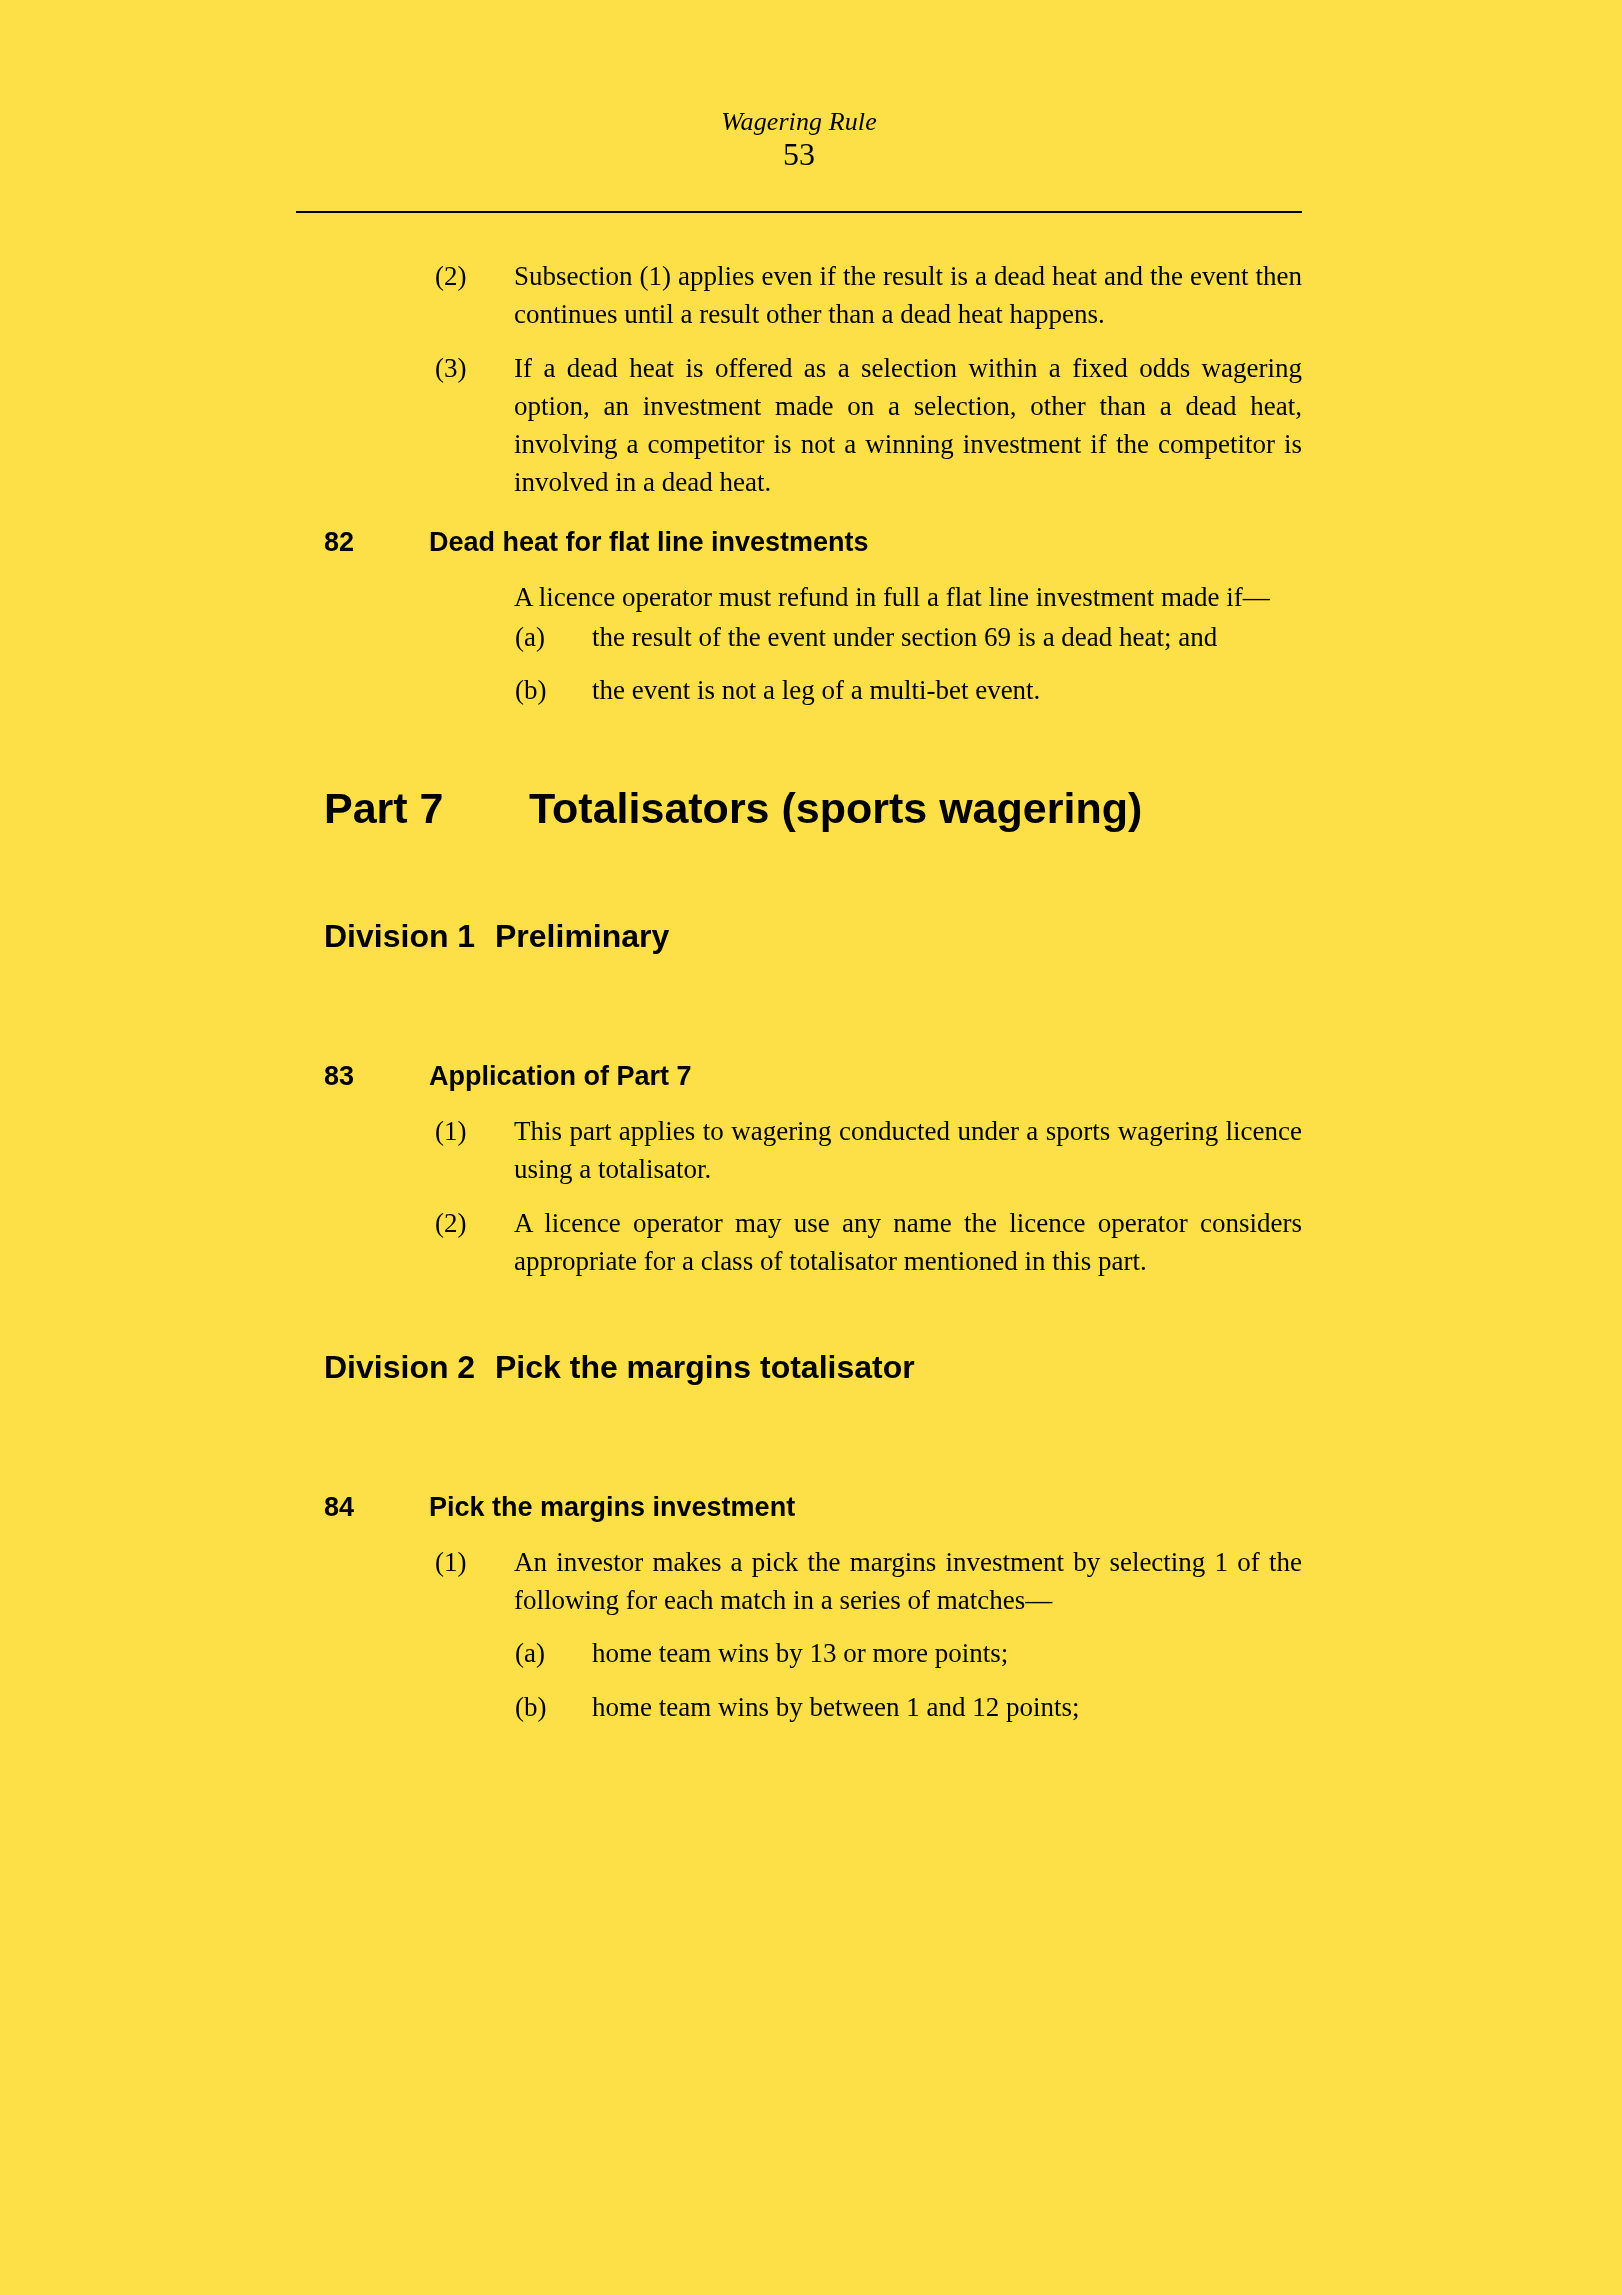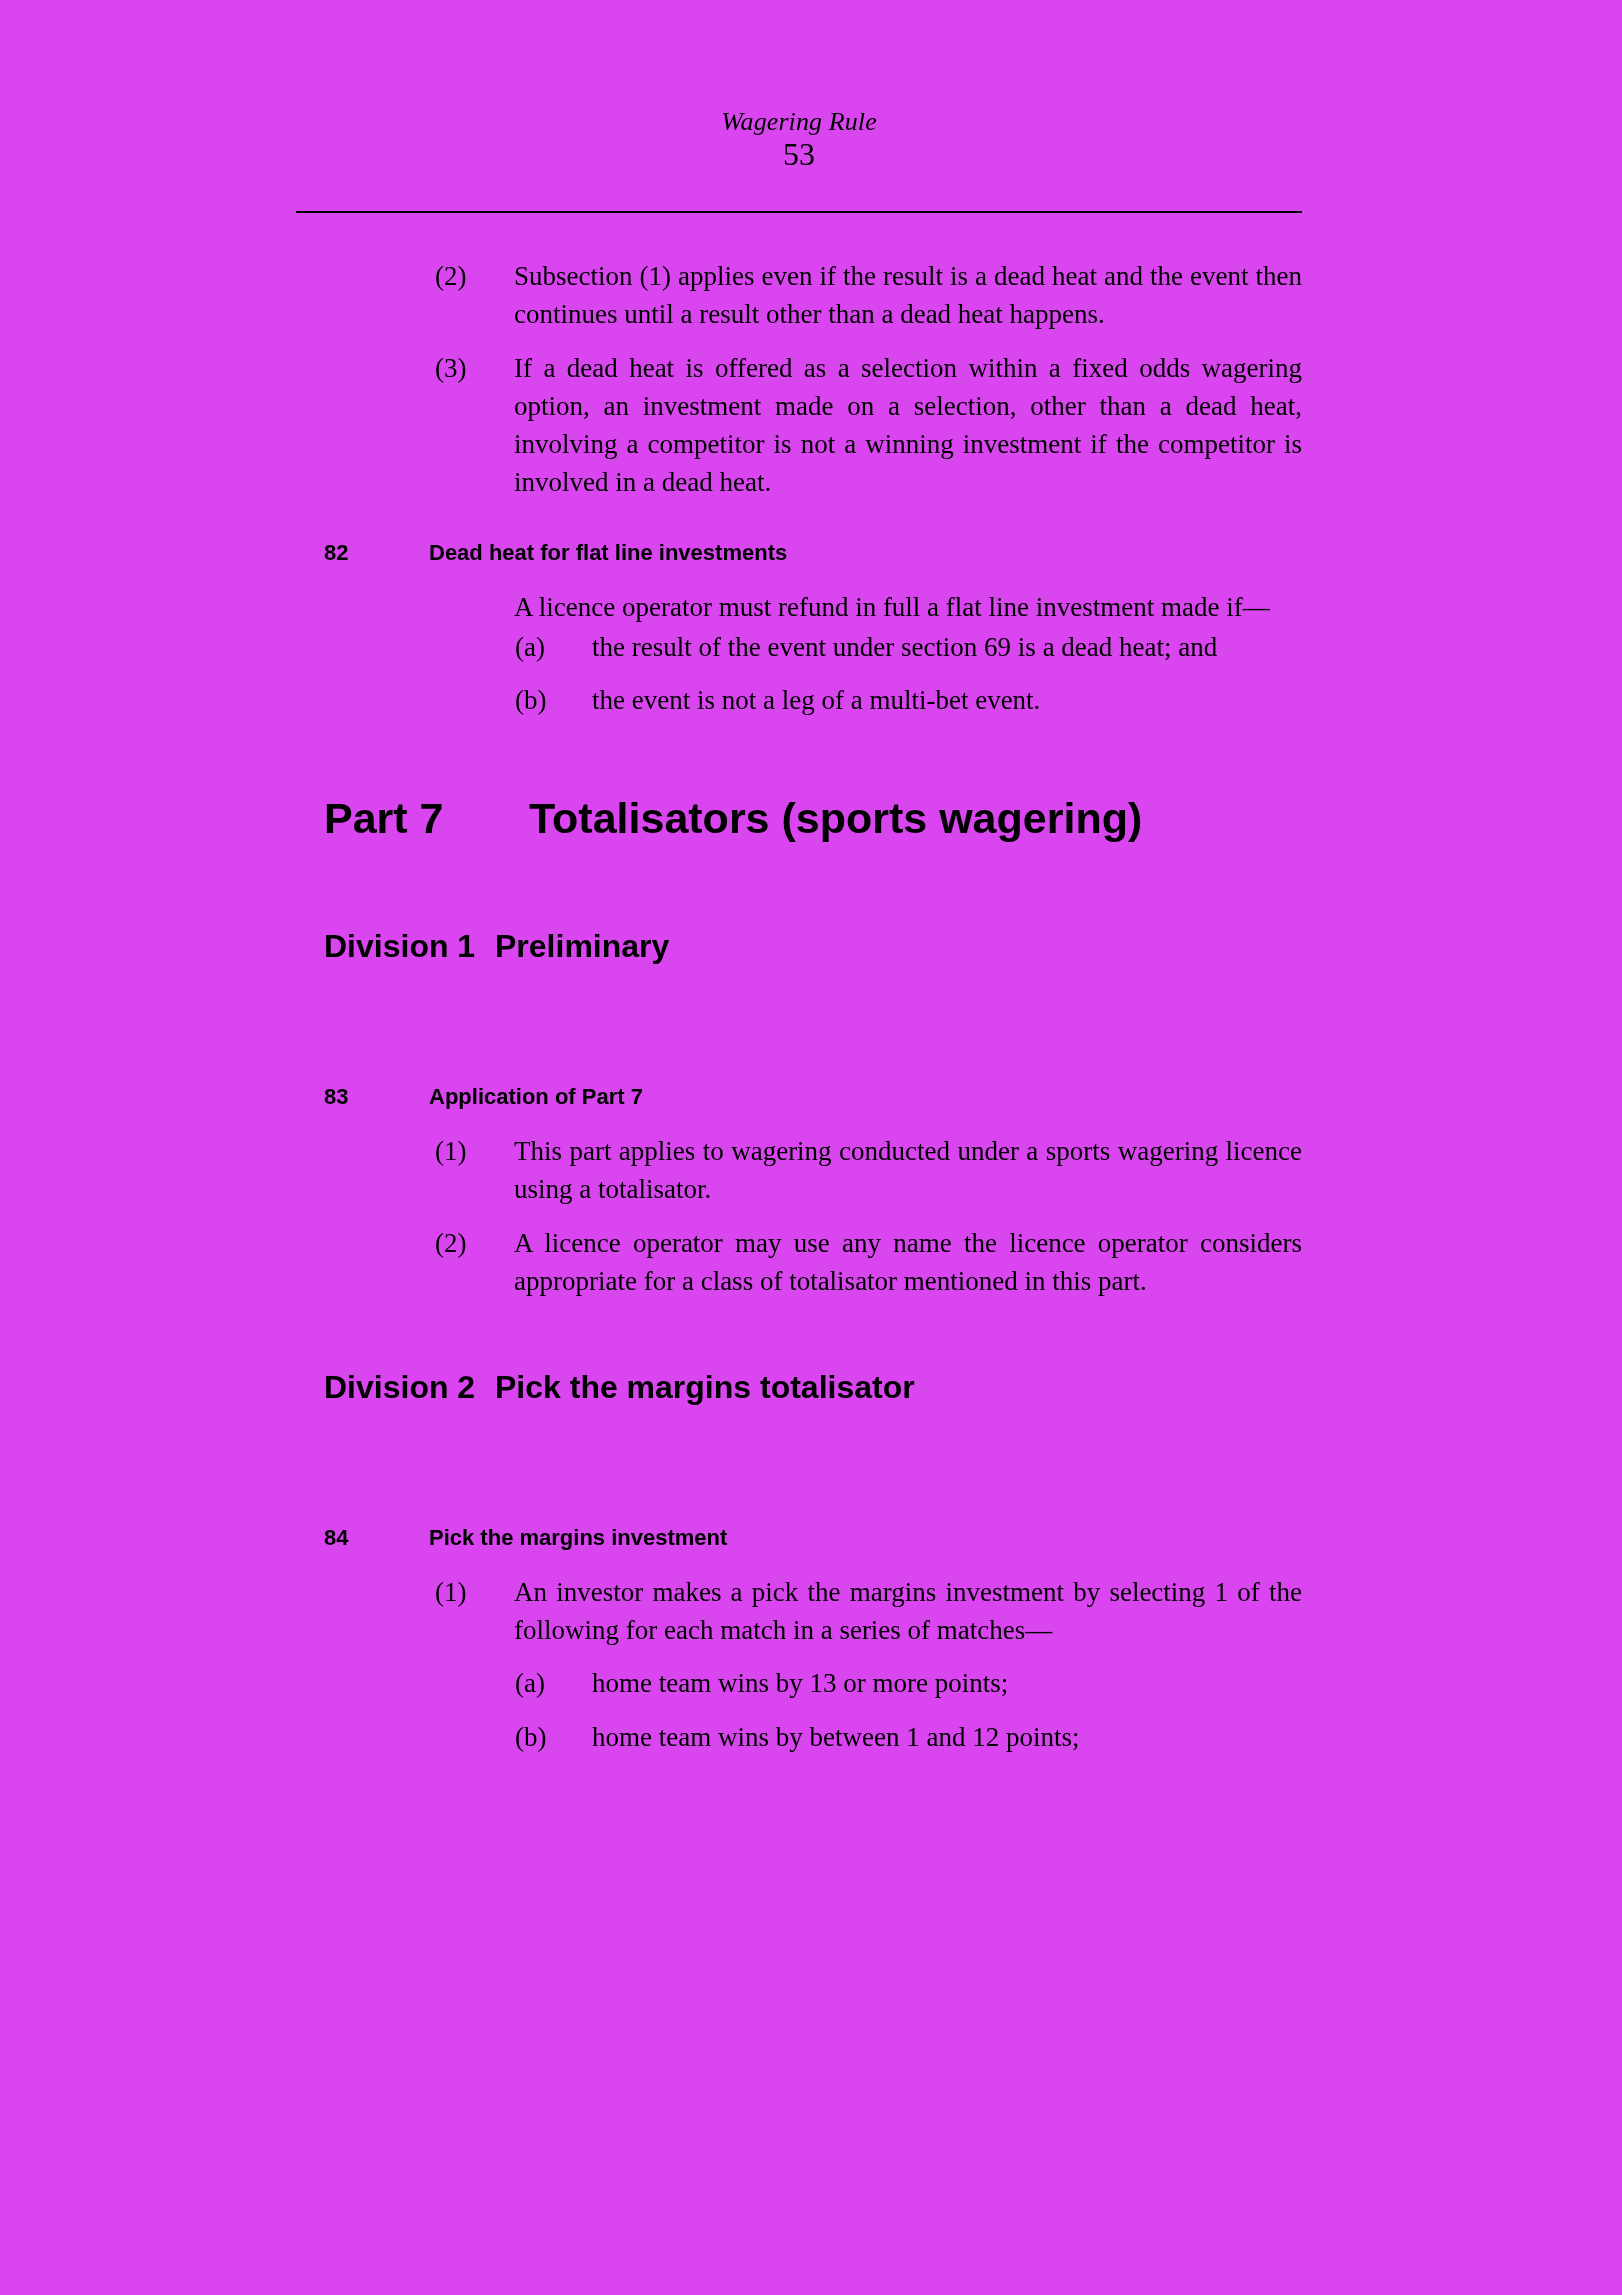--- a/index.html
+++ b/index.html
@@ -5,21 +5,21 @@
   html, body {
     margin: 0;
     padding: 0;
     background: #ffffff;
   }
 
   .page {
     position: relative;
     width: 1623px;
     height: 2295px;
-    background: #d946ef;
+    background: #fde047;
     box-sizing: border-box;
     font-family: "Liberation Serif", "DejaVu Serif", serif;
     color: #000000;
     overflow: hidden;
   }
 
   
   .header {
     position: absolute;
     left: 296px;
@@ -109,24 +109,24 @@
     text-align: justify;
     margin-bottom: 2px;
   }
 
   
   .sec-head {
     display: flex;
     align-items: baseline;
     font-family: "Liberation Sans", "DejaVu Sans", sans-serif;
     font-weight: bold;
-    font-size: 22px;
+    font-size: 27px;
     line-height: 37px;
     padding-left: 28px;       
-    margin-top: 33px;
+    margin-top: 23px;
     margin-bottom: 17px;
   }
   .sec-head .num {
     width: 105px;             
     flex: 0 0 105px;
   }
   .sec-head .title { flex: 1 1 auto; }
 
   .part-head {
     display: flex;

